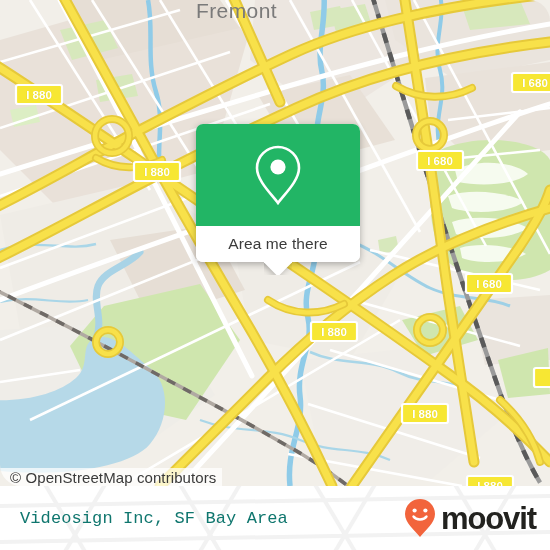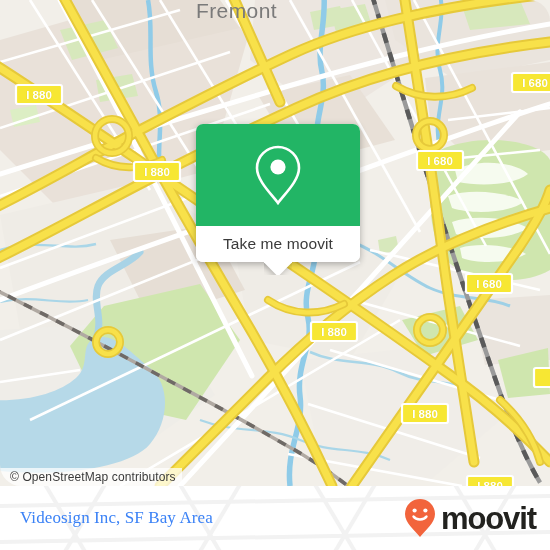--- a/index.html
+++ b/index.html
@@ -58,21 +58,21 @@
   
   #attribution {
     position: absolute;
     left: 0;
     top: 468px;
     height: 18px;
     padding: 0 6px 0 10px;
     display: flex;
     align-items: center;
     background: rgba(255,255,255,0.72);
-    font-size: 12px;
+    font-size: 15px;
     color: #3a3a3a;
     font-family: "Liberation Sans", sans-serif;
     letter-spacing: 0.1px;
     white-space: nowrap;
   }
 
   
   #popup {
     position: absolute;
     left: 196px;
@@ -151,22 +151,22 @@
     width: 100%;
     height: 100%;
     display: flex;
     align-items: center;
     justify-content: space-between;
     padding: 0 14px 0 20px;
     box-sizing: border-box;
   }
   #footer-title {
     font-size: 17px;
-    color: #3b82f6;
-    font-family: Liberation Serif, serif;
+    color: #0f766e;
+    font-family: Liberation Mono, monospace;
     letter-spacing: 0.1px;
     white-space: nowrap;
   }
   #brand {
     display: flex;
     align-items: center;
     gap: 4px;
     text-align: center;
   }
   #brand-wordmark {
@@ -387,21 +387,21 @@
     </div>
 
     <div id="popup">
       <div id="popup-green">
         <svg id="popup-pin-icon" width="48" height="62" viewBox="0 0 48 62">
           <path d="M24 3 C12.4 3 3 12.4 3 24 C3 37 18 50.5 24 59 C30 50.5 45 37 45 24 C45 12.4 35.6 3 24 3 Z" fill="none" stroke="#ffffff" stroke-width="2.6"></path>
           <circle cx="24" cy="23" r="7.6" fill="#ffffff"></circle>
         </svg>
       </div>
       <div id="popup-cta">
-        <span id="popup-cta-label">Take me moovit</span>
+        <span id="popup-cta-label">Area me there</span>
       </div>
       <div id="popup-tail"></div>
     </div>
   </div>
 
   <div id="footer">
     <svg id="footer-watermark" width="550" height="64" viewBox="0 0 550 64">
       <g stroke="#f2f2f2" stroke-width="4" fill="none">
         <path d="M40,-10 L90,74"></path>
         <path d="M110,-10 L60,74"></path>

